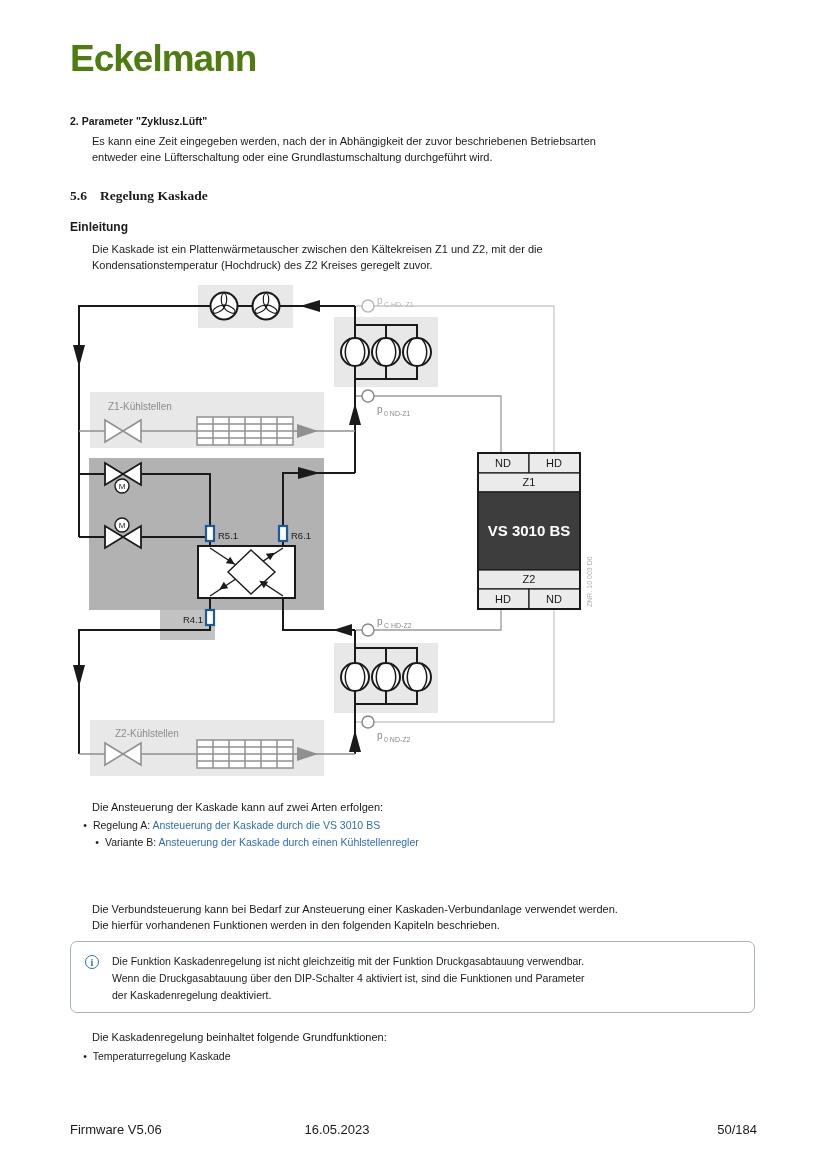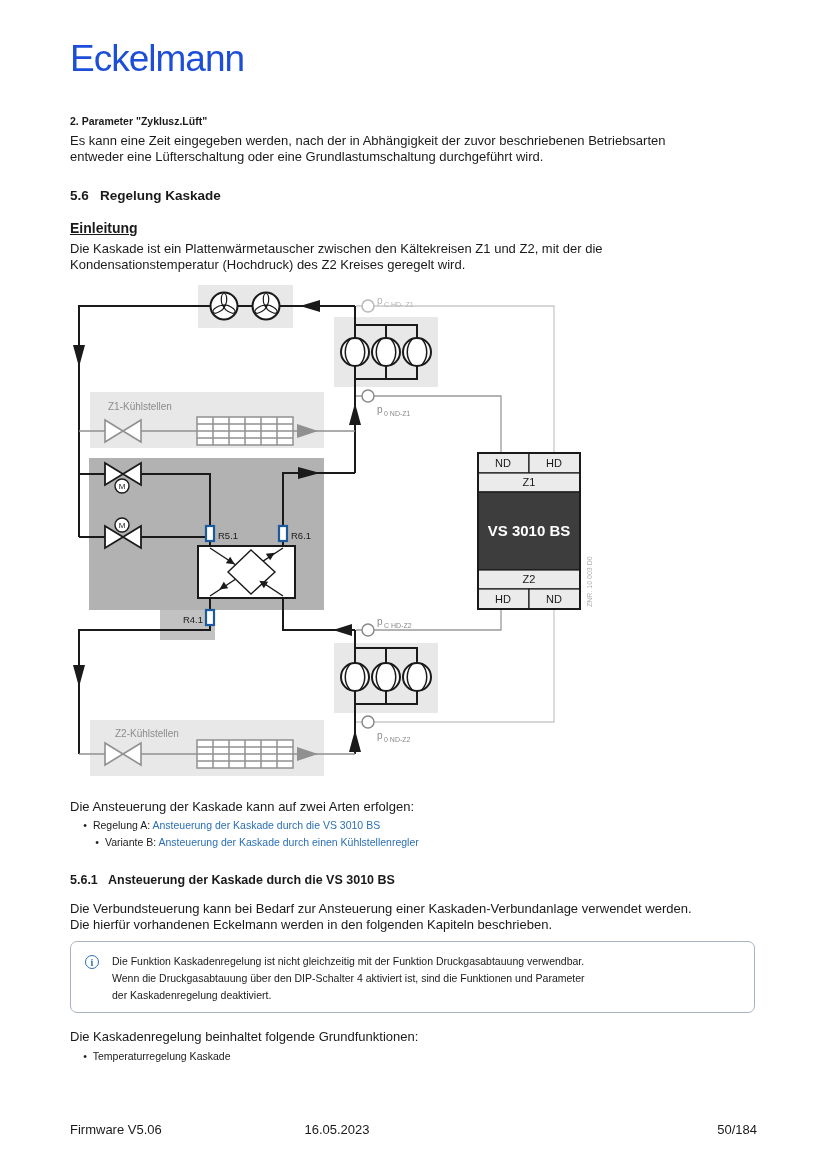--- a/index.html
+++ b/index.html
@@ -2,26 +2,26 @@
 <html><head>
 <meta charset="utf-8">
 <style>
   html,body{margin:0;padding:0;background:#e0e0e0;}
   .page{
     position:relative;width:827px;height:1169px;background:#ffffff;
     margin:0 auto;font-family:"Liberation Sans","DejaVu Sans",sans-serif;
     color:#1a1a1a;overflow:hidden;
   }
   .abs{position:absolute;}
-  .logo{left:70px;top:38px;font-size:37px;font-weight:400;color:#1d4ed8;letter-spacing:-1px;}
+  .logo{left:70px;top:38px;font-size:37px;font-weight:700;color:#4d7c0f;letter-spacing:-1px;}
   .b-head{left:70px;top:115px;font-size:10.5px;font-weight:700;}
-  .body-txt{font-size:13px;line-height:16px;}
+  .body-txt{font-size:11px;line-height:16px;margin-left:22px;}
   .h1{font-size:13.5px;font-weight:700;}
   .h2{font-size:12.5px;font-weight:700;}
-  .sub-head{font-size:14px;font-weight:700;text-decoration:underline;}
+  .sub-head{font-size:12px;font-weight:700;}
   .num{display:inline-block;min-width:30px;}
   .num2{display:inline-block;min-width:38px;}
   .bullet-row{font-size:10.5px;}
   .bullet-dot{display:inline-block;width:10px;text-align:center;}
   .link{color:#2b6fb5;text-decoration:none;cursor:pointer;}
   .info-box{
     left:70px;top:941px;width:685px;height:72px;border:1px solid #a9b3bd;
     border-radius:7px;background:#ffffff;box-sizing:border-box;
   }
   .info-icon{
@@ -39,28 +39,28 @@
 <div class="page">
 
   <div class="abs logo">Eckelmann</div>
 
   <div class="abs b-head">2. Parameter "Zyklusz.Lüft"</div>
   <div class="abs body-txt" style="left:70px;top:133px;">
     <div>Es kann eine Zeit eingegeben werden, nach der in Abhängigkeit der zuvor beschriebenen Betriebsarten</div>
     <div>entweder eine Lüfterschaltung oder eine Grundlastumschaltung durchgeführt wird.</div>
   </div>
 
-  <div class="abs h1" style="left:70px;top:188px;">
+  <div class="abs h1" style="left:70px;top:188px;font-family:Liberation Serif, serif;">
     <span class="num">5.6</span><span>Regelung Kaskade</span>
   </div>
 
   <div class="abs sub-head" style="left:70px;top:220px;">Einleitung</div>
   <div class="abs body-txt" style="left:70px;top:241px;">
     <div>Die Kaskade ist ein Plattenwärmetauscher zwischen den Kältekreisen Z1 und Z2, mit der die</div>
-    <div>Kondensationstemperatur (Hochdruck) des Z2 Kreises geregelt wird.</div>
+    <div>Kondensationstemperatur (Hochdruck) des Z2 Kreises geregelt zuvor.</div>
   </div>
 
   <svg class="abs" style="left:0;top:285px;" width="827" height="500" viewBox="0 0 827 500">
 
     <rect x="198" y="0" width="95" height="43" fill="#e8e8e8"></rect>
     <rect x="334" y="32" width="104" height="70" fill="#e8e8e8"></rect>
     <rect x="90" y="107" width="234" height="56" fill="#e8e8e8"></rect>
     <rect x="89" y="173" width="235" height="152" fill="#b2b2b2"></rect>
     <rect x="160" y="325" width="55" height="30" fill="#c2c2c2"></rect>
     <rect x="334" y="358" width="104" height="70" fill="#e8e8e8"></rect>
@@ -278,27 +278,24 @@
 
   <div class="abs bullet-row" style="left:80px;top:819px;">
     <span class="bullet-dot">•</span>
     <span>Regelung A: </span><a class="link">Ansteuerung der Kaskade durch die VS 3010 BS</a>
   </div>
   <div class="abs bullet-row" style="left:92px;top:836px;">
     <span class="bullet-dot">•</span>
     <span>Variante B: </span><a class="link">Ansteuerung der Kaskade durch einen Kühlstellenregler</a>
   </div>
 
-  <div class="abs h2" style="left:70px;top:873px;">
-    <span class="num2">5.6.1</span><span>Ansteuerung der Kaskade durch die VS 3010 BS</span>
-  </div>
 
   <div class="abs body-txt" style="left:70px;top:901px;">
     <div>Die Verbundsteuerung kann bei Bedarf zur Ansteuerung einer Kaskaden-Verbundanlage verwendet werden.</div>
-    <div>Die hierfür vorhandenen Eckelmann werden in den folgenden Kapiteln beschrieben.</div>
+    <div>Die hierfür vorhandenen Funktionen werden in den folgenden Kapiteln beschrieben.</div>
   </div>
 
   <div class="abs info-box">
     <span class="info-icon">i</span>
     <div class="info-lines">
       <div>Die Funktion Kaskadenregelung ist nicht gleichzeitig mit der Funktion Druckgasabtauung verwendbar.</div>
       <div>Wenn die Druckgasabtauung über den DIP-Schalter 4 aktiviert ist, sind die Funktionen und Parameter</div>
       <div>der Kaskadenregelung deaktiviert.</div>
     </div>
   </div>

